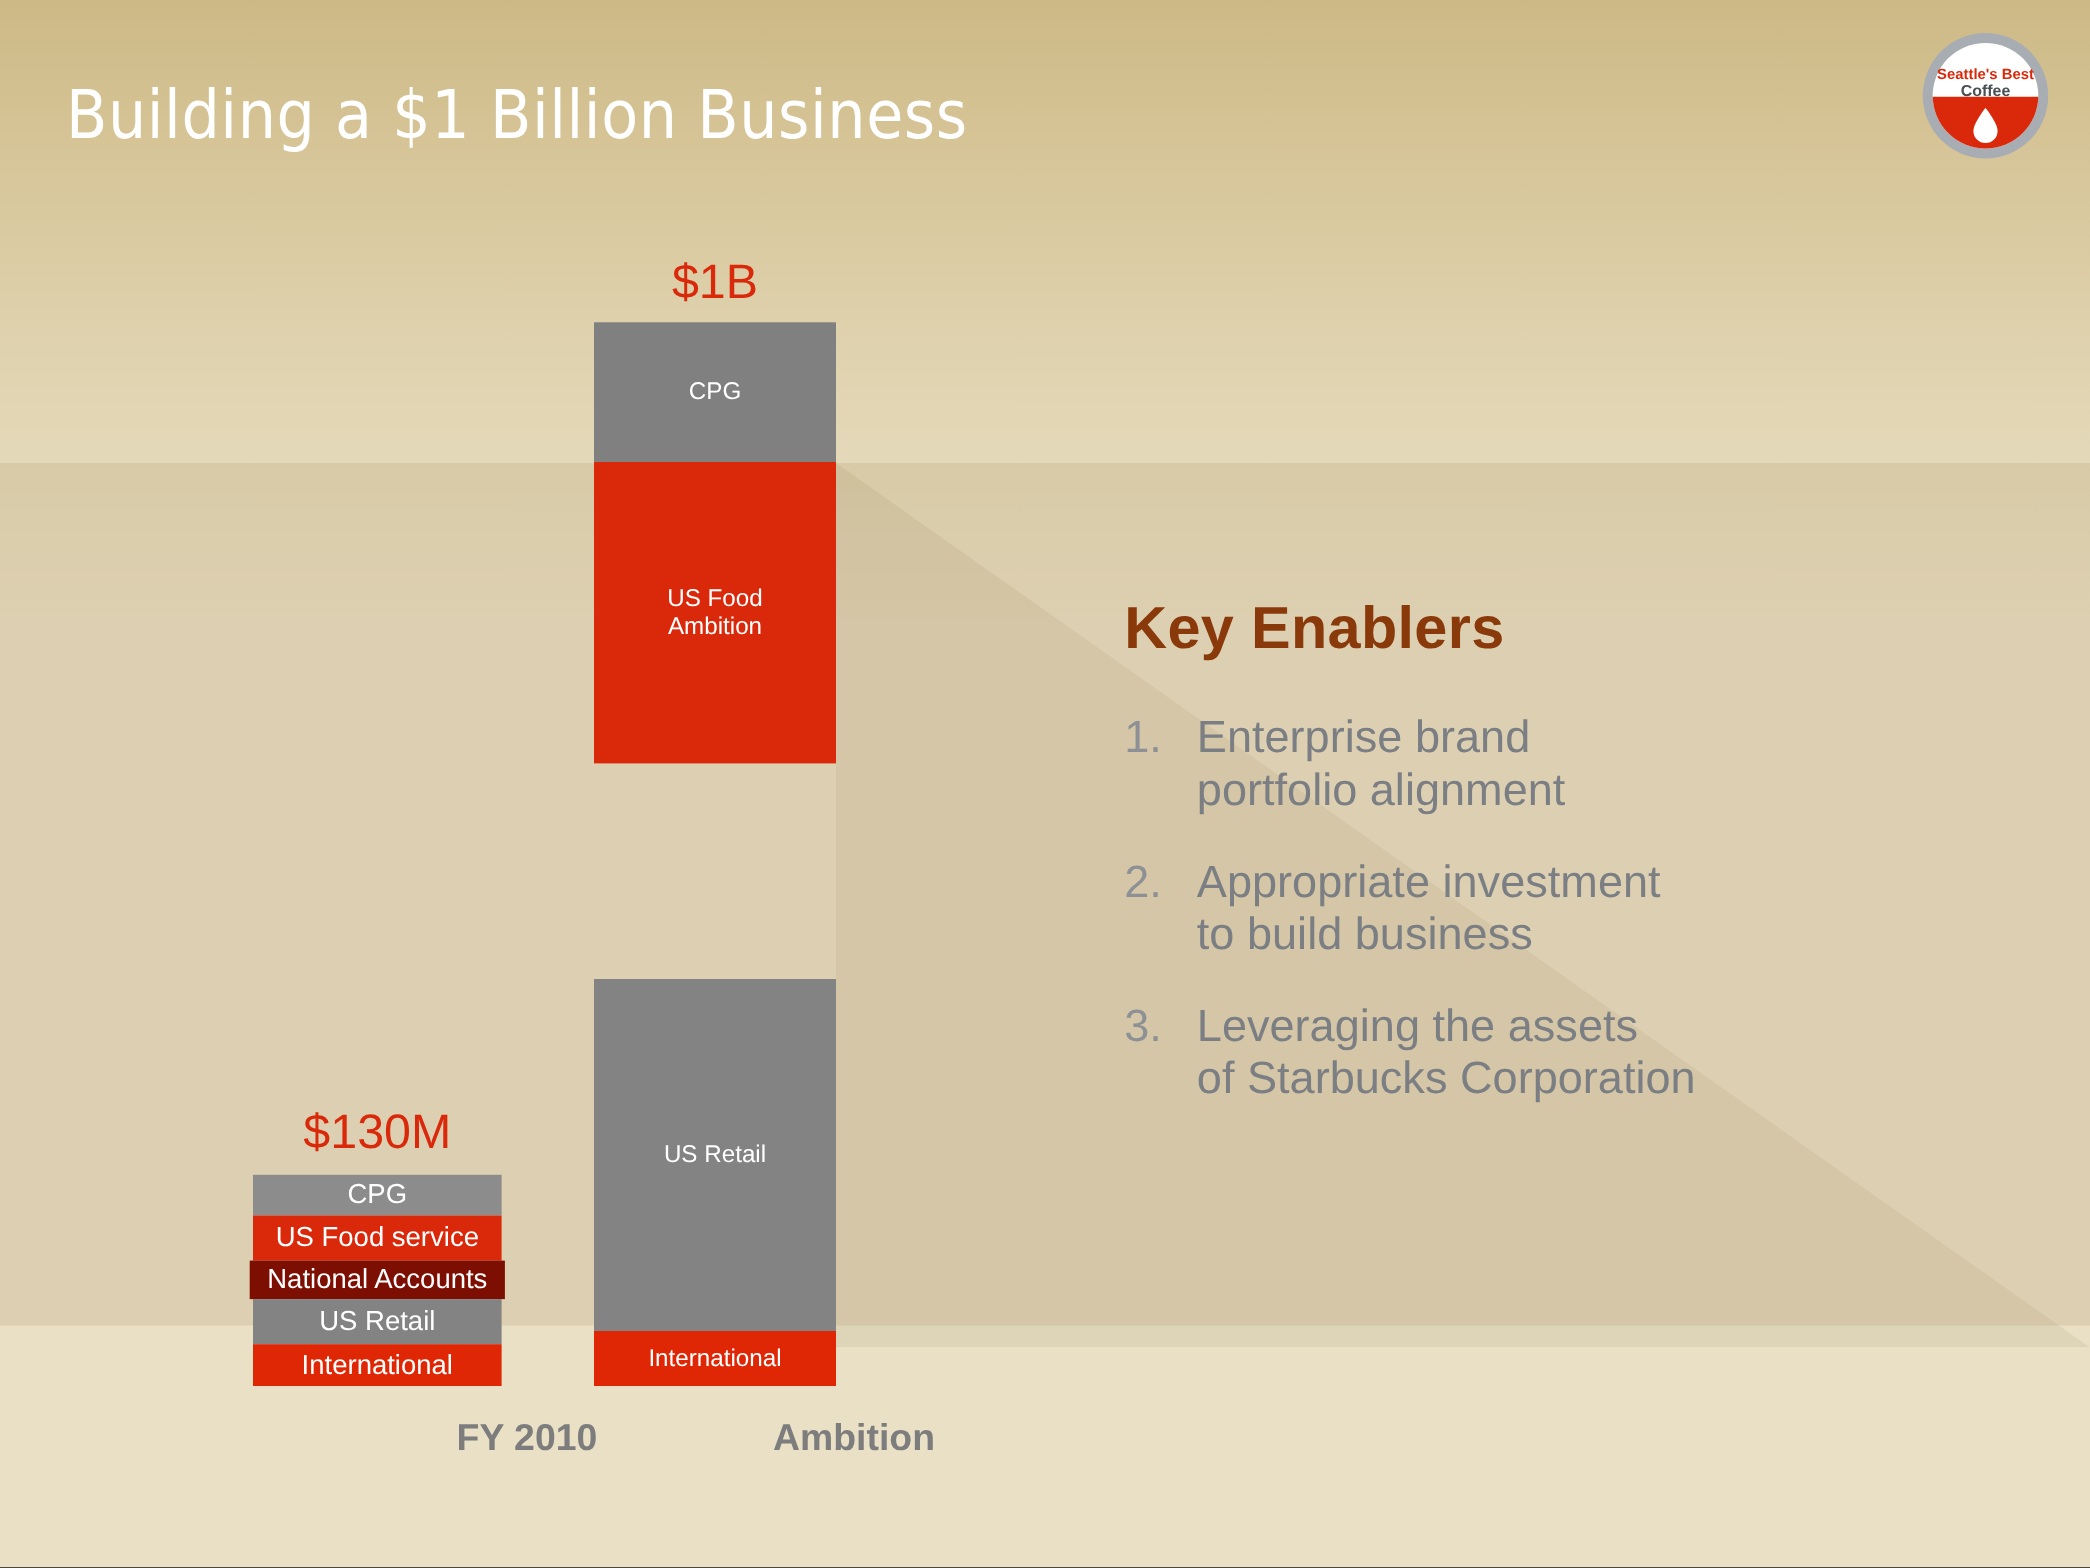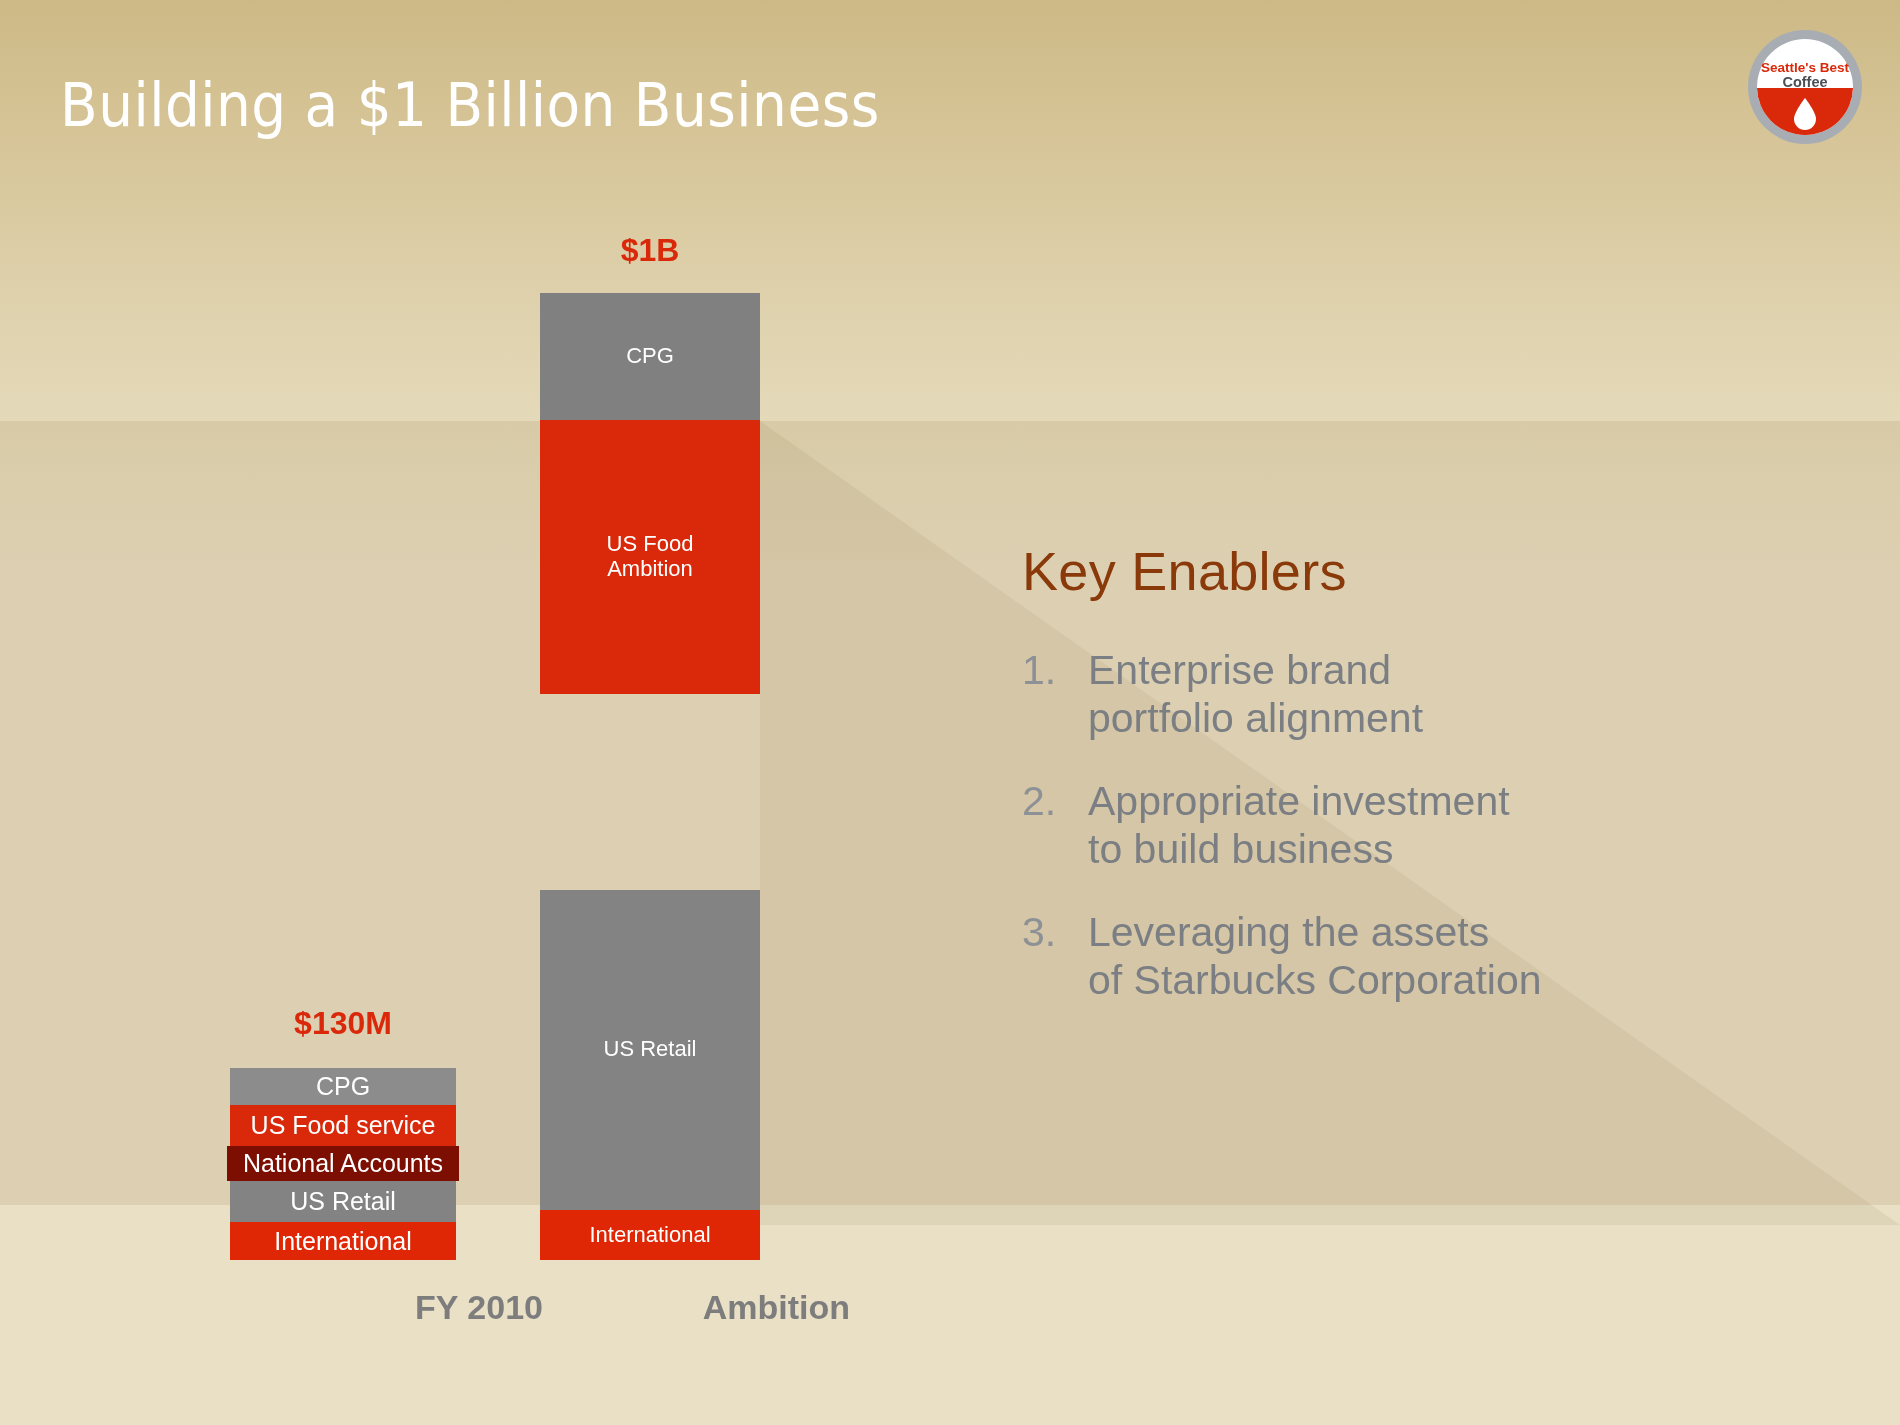--- a/index.html
+++ b/index.html
@@ -112,22 +112,22 @@
   #bar-fy2010 .seg { font-size: 25px; }
   #bar-fy2010 .seg.wide {
     left: -3px;
     width: calc(100% + 6px);
   }
 
   .value-label {
     position: absolute;
     text-align: center;
     color: #d9290a;
-    font-size: 32px;
-    font-weight: 700;
+    font-size: 44px;
+    font-weight: 400;
   }
   #label-ambition { left: 440px; top: 232px; width: 420px; }
   #label-fy2010  { left: 133px; top: 1005px; width: 420px; }
 
   .axis-label {
     position: absolute;
     text-align: right;
     color: #7d7d7d;
     font-size: 34px;
     font-weight: 700;
@@ -137,21 +137,21 @@
 
   
   .enablers {
     position: absolute;
     left: 1022px;
     top: 540px;
     width: 840px;
   }
   .enablers-title {
     font-size: 54px;
-    font-weight: 400;
+    font-weight: 700;
     color: #8a3a0a;
     margin: 0 0 44px 0;
     letter-spacing: 0.3px;
   }
   .enabler-list { margin: 0; padding: 0; list-style: none; }
   .enabler-item {
     display: flex;
     align-items: flex-start;
     margin-bottom: 34px;
     color: #7b7f84;

